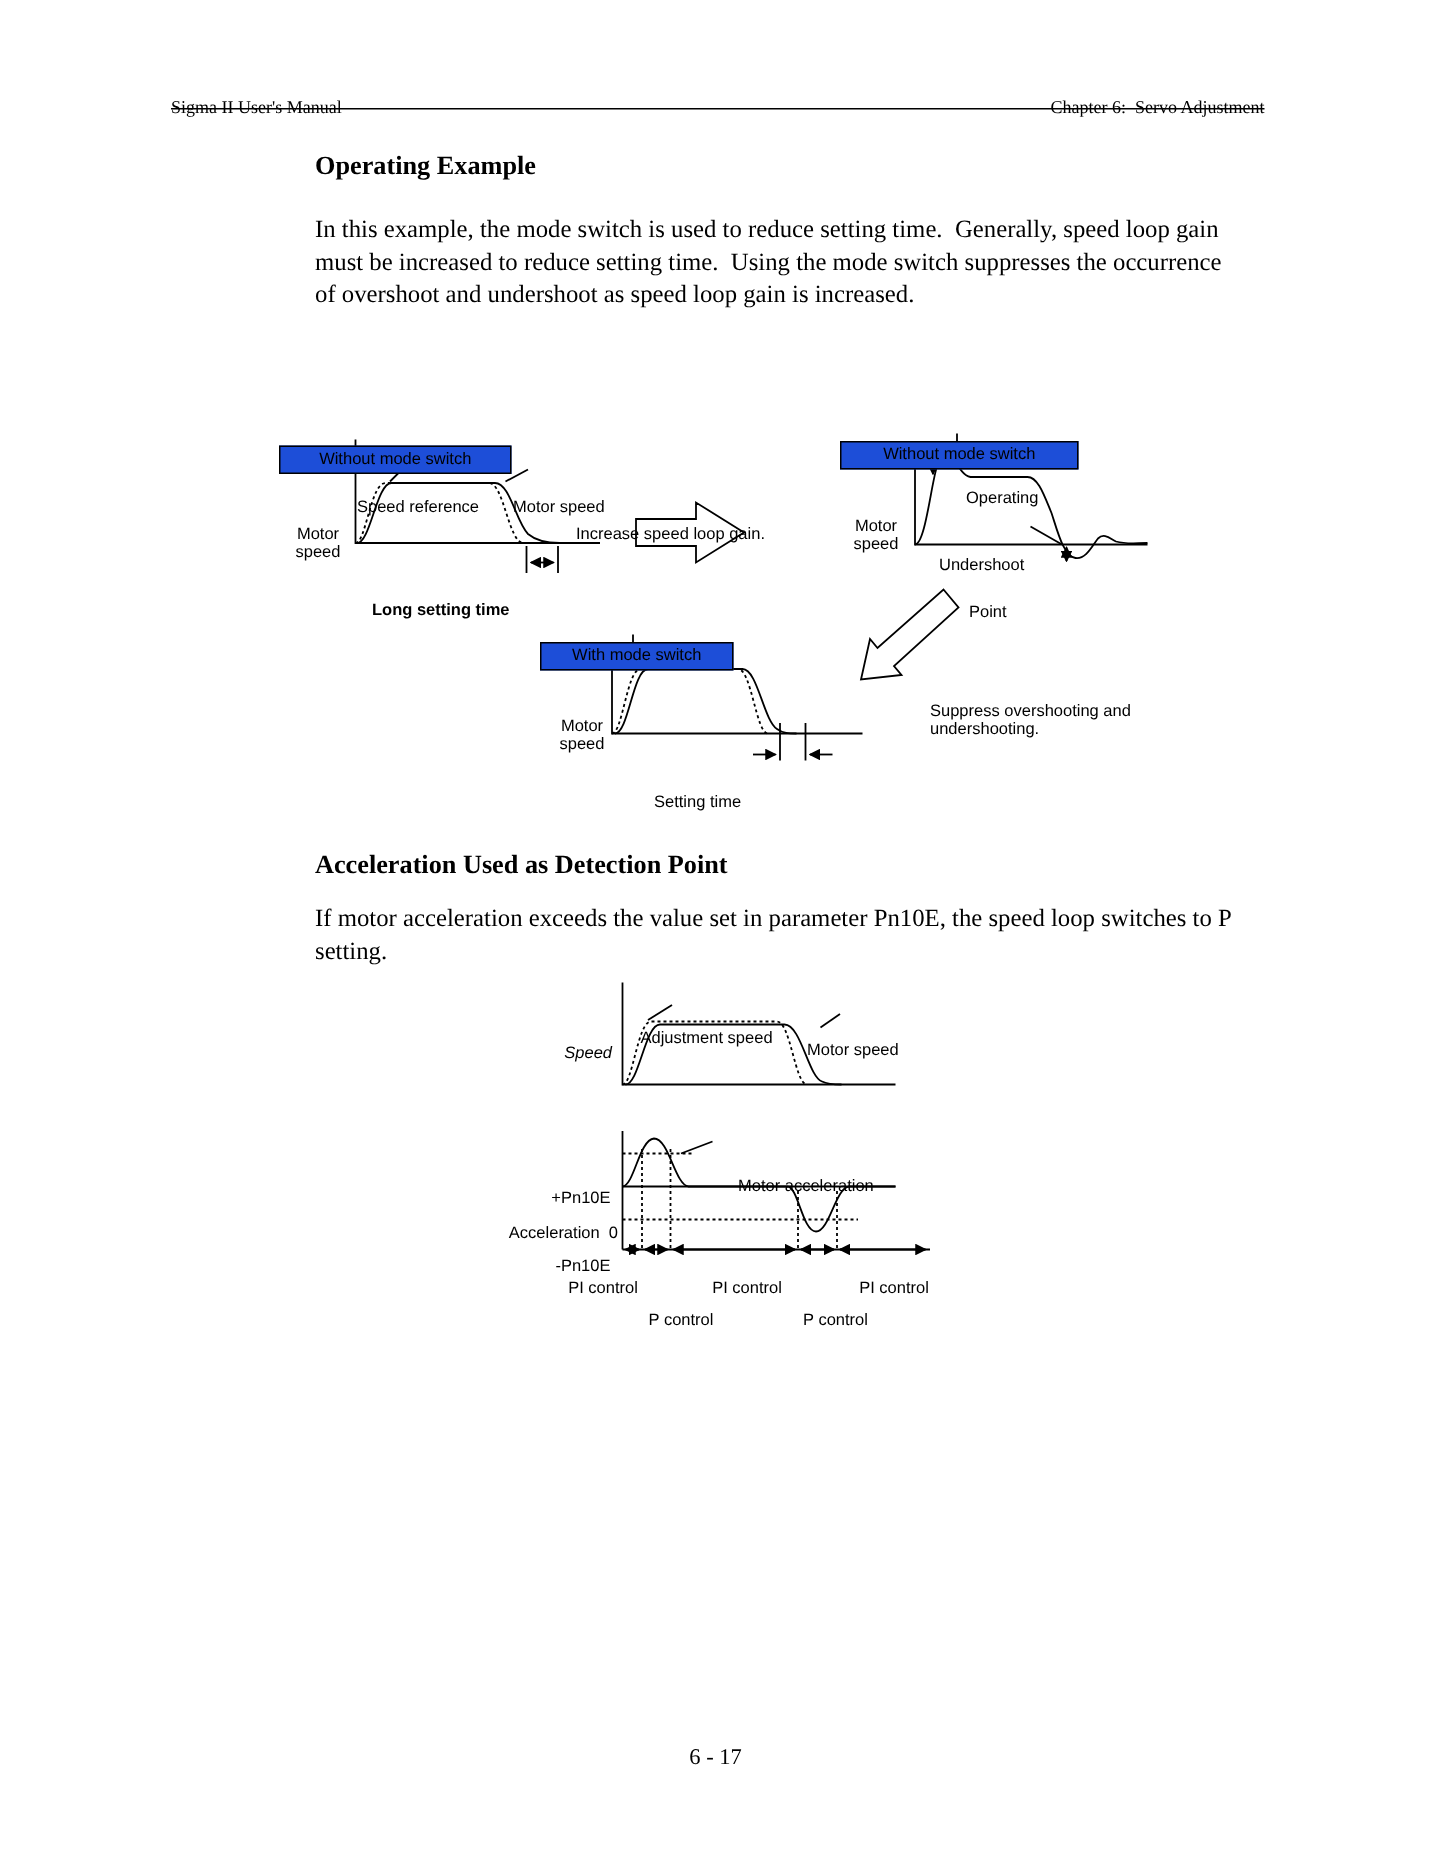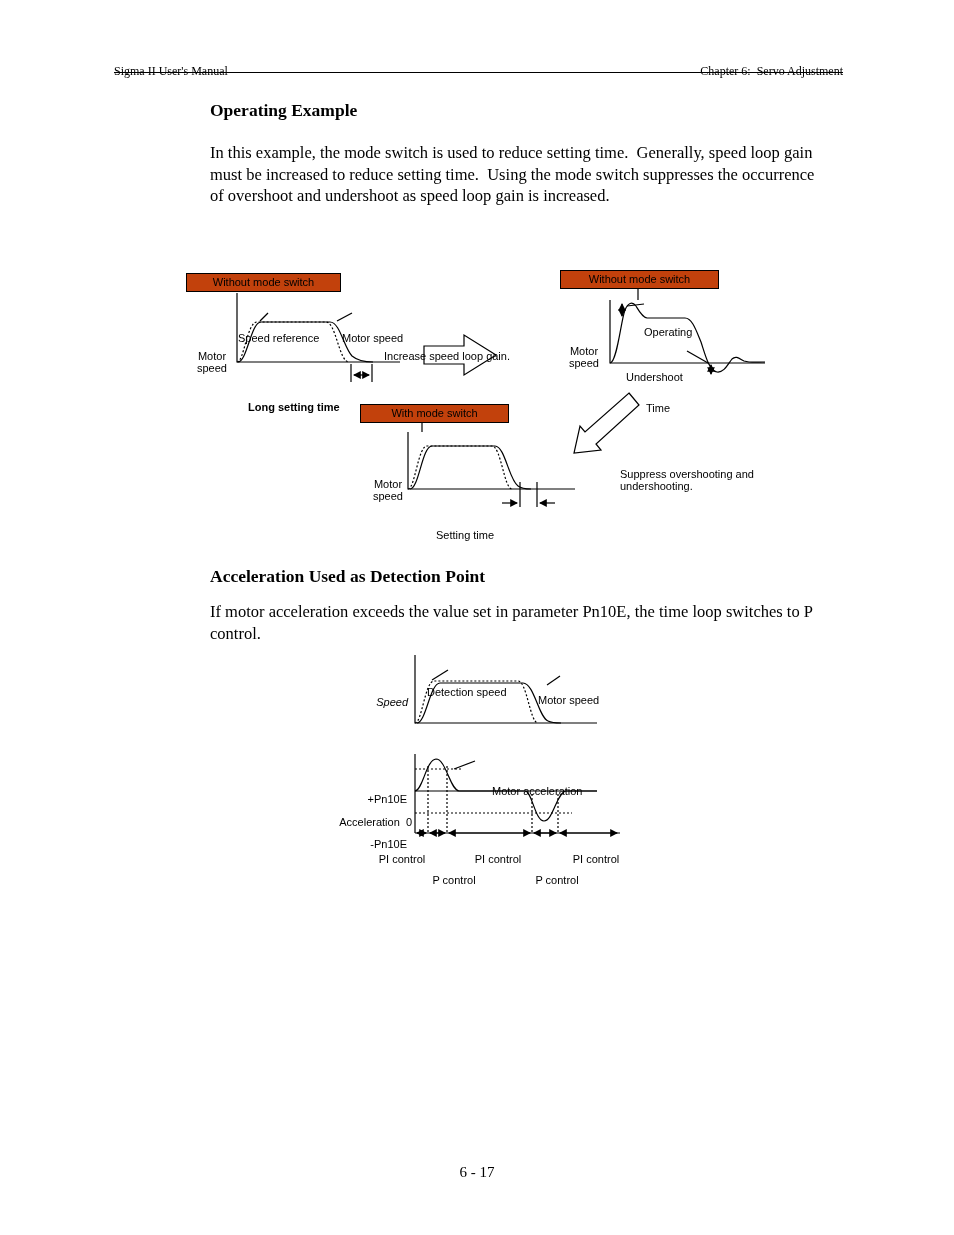--- a/index.html
+++ b/index.html
@@ -28,23 +28,23 @@
   .lbl {
     position:absolute;
     font-family:"Liberation Sans","DejaVu Sans",sans-serif;
     font-size:11px; line-height:12px; color:#000; white-space:nowrap;margin-top:32px;
   }
   .wrap { white-space:normal; }
   .center { text-align:center; }
   .right { text-align:right; }
   .pre { white-space:pre; }
   .boxlabel {
-    position:absolute; border:1px solid #000; background:#c2410c;
+    position:absolute; border:1px solid #000; background:#1d4ed8;
     font-family:"Liberation Sans","DejaVu Sans",sans-serif;
-    font-size:11px; line-height:17px; text-align:center; white-space:nowrap;
+    font-size:11px; line-height:17px; text-align:center; white-space:nowrap;margin-top:24px;
   }
   .footer {
     position:absolute; left:0; top:1164px; width:954px;
     text-align:center; font-size:15px;
   }
 </style>
 </head>
 <body>
 
 <div class="hdr">
@@ -105,30 +105,30 @@
   <div class="lbl" style="left:58px; top:40px;">Speed reference</div>
   <div class="lbl" style="left:162px; top:40px;">Motor speed</div>
   <div class="lbl wrap center" style="left:10px; top:58px; width:44px;">Motor speed</div>
   <div class="lbl" style="left:68px; top:109px;font-weight:bold;">Long setting time</div>
   <div class="lbl" style="left:204px; top:58px;">Increase speed loop gain.</div>
 
   <div class="boxlabel" style="left:380px; top:10px; width:159px; height:19px;">Without mode switch</div>
   <div class="lbl wrap center" style="left:382px; top:53px; width:44px;">Motor speed</div>
   <div class="lbl" style="left:464px; top:34px;">Operating</div>
   <div class="lbl" style="left:446px; top:79px;">Undershoot</div>
-  <div class="lbl" style="left:466px; top:110px;">Time</div>
+  <div class="lbl" style="left:466px; top:110px;">Point</div>
 
-  <div class="boxlabel" style="left:180px; top:144px; width:149px; height:19px;">With mode switch</div>
+  <div class="boxlabel" style="left:180px; top:144px; width:129px; height:19px;">With mode switch</div>
   <div class="lbl wrap center" style="left:186px; top:186px; width:44px;">Motor speed</div>
   <div class="lbl" style="left:256px; top:237px;">Setting time</div>
   <div class="lbl wrap" style="left:440px; top:176px; width:140px;">Suppress overshooting and undershooting.</div>
 </div>
 
 <div class="h1" style="top:566px;">Acceleration Used as Detection Point</div>
-<div class="para" style="top:601px;">If motor acceleration exceeds the value set in parameter Pn10E, the time loop switches to P control.</div>
+<div class="para" style="top:601px;">If motor acceleration exceeds the value set in parameter Pn10E, the speed loop switches to P setting.</div>
 
 <div class="diagram" style="left:320px; top:650px; width:320px; height:215px;">
   <svg width="320" height="215" viewBox="0 0 320 215">
     <defs>
       <marker id="ar2" viewBox="0 0 8 8" markerWidth="6.5" markerHeight="6.5" refX="7" refY="4" orient="auto-start-reverse">
         <path d="M0,0 L8,4 L0,8 z" fill="#000"></path>
       </marker>
     </defs>
 
     <g fill="none" stroke="#000" stroke-width="1.2">
@@ -153,21 +153,21 @@
       <path d="M95,183 H300"></path>
       <line x1="97" y1="183" x2="106" y2="183" marker-start="url(#ar2)" marker-end="url(#ar2)"></line>
       <line x1="110" y1="183" x2="125" y2="183" marker-start="url(#ar2)" marker-end="url(#ar2)"></line>
       <line x1="129" y1="183" x2="210" y2="183" marker-start="url(#ar2)" marker-end="url(#ar2)"></line>
       <line x1="214" y1="183" x2="236" y2="183" marker-start="url(#ar2)" marker-end="url(#ar2)"></line>
       <line x1="240" y1="183" x2="297" y2="183" marker-start="url(#ar2)" marker-end="url(#ar2)"></line>
     </g>
   </svg>
 
   <div class="lbl right" style="left:40px; top:14px; width:48px;font-style:italic;">Speed</div>
-  <div class="lbl" style="left:107px; top:4px;">Detection speed</div>
+  <div class="lbl" style="left:107px; top:4px;">Adjustment speed</div>
   <div class="lbl" style="left:218px; top:12px;">Motor speed</div>
 
   <div class="lbl right" style="left:39px; top:111px; width:48px;">+Pn10E</div>
   <div class="lbl right pre" style="left:4px; top:134px; width:88px;">Acceleration  0</div>
   <div class="lbl right" style="left:39px; top:156px; width:48px;">-Pn10E</div>
   <div class="lbl" style="left:172px; top:103px;">Motor acceleration</div>
 
   <div class="lbl center" style="left:53px; top:171px; width:58px;">PI control</div>
   <div class="lbl center" style="left:104px; top:192px; width:60px;">P control</div>
   <div class="lbl center" style="left:149px; top:171px; width:58px;">PI control</div>

